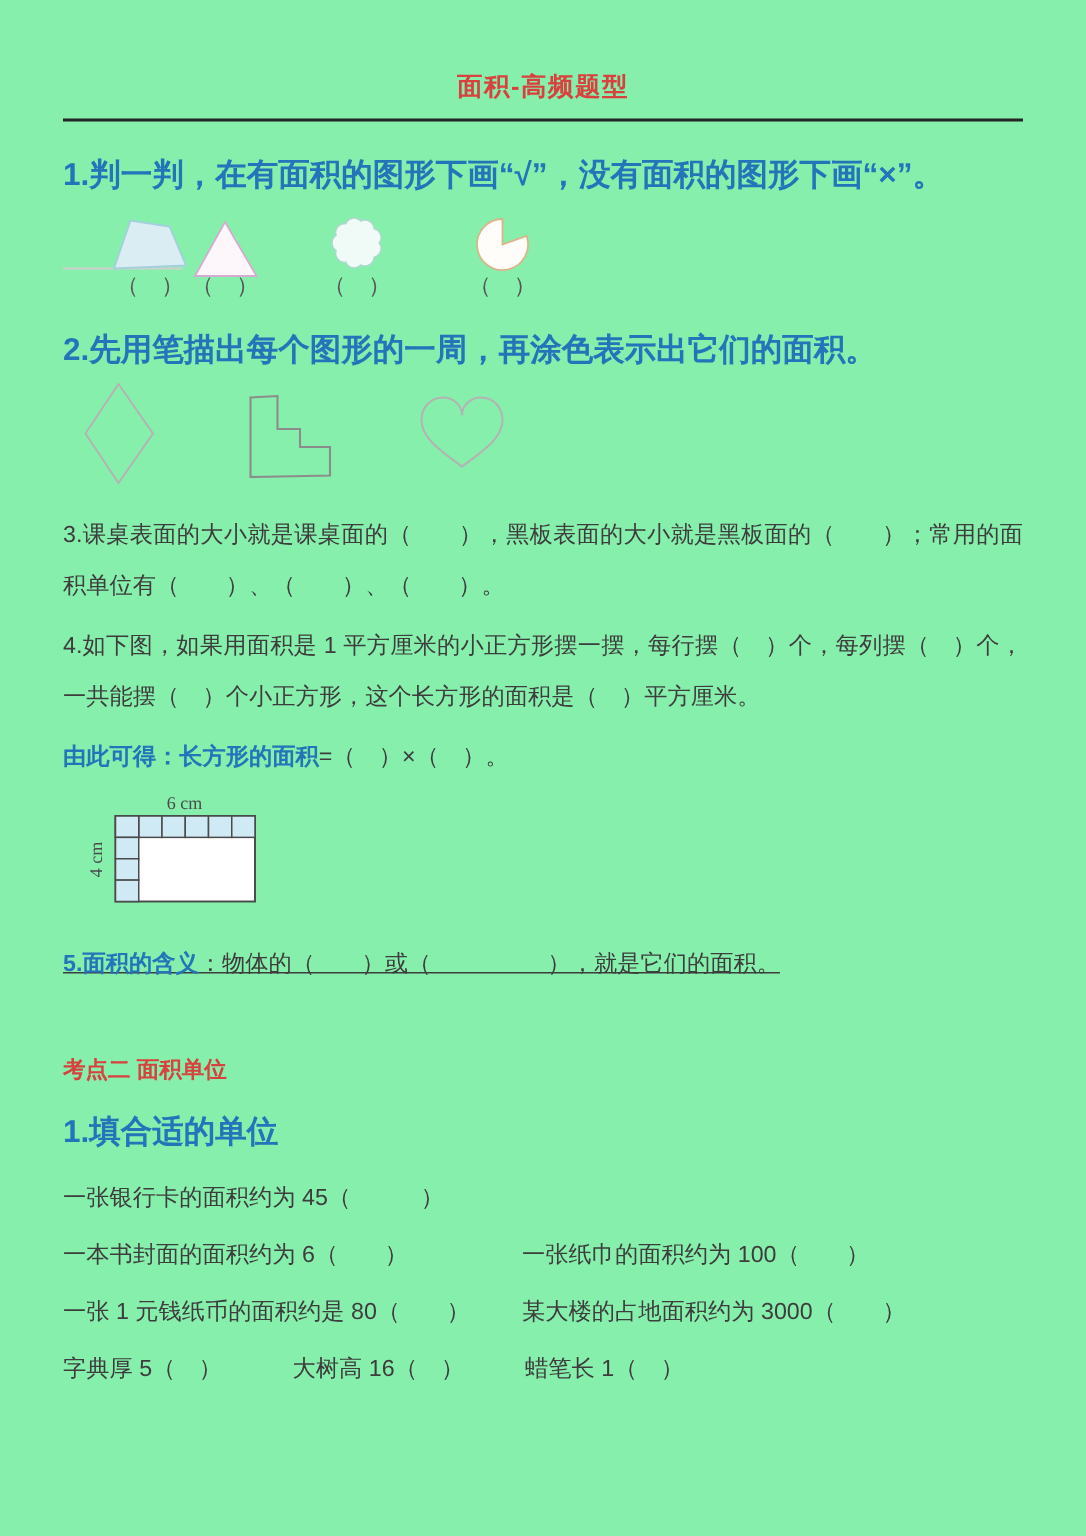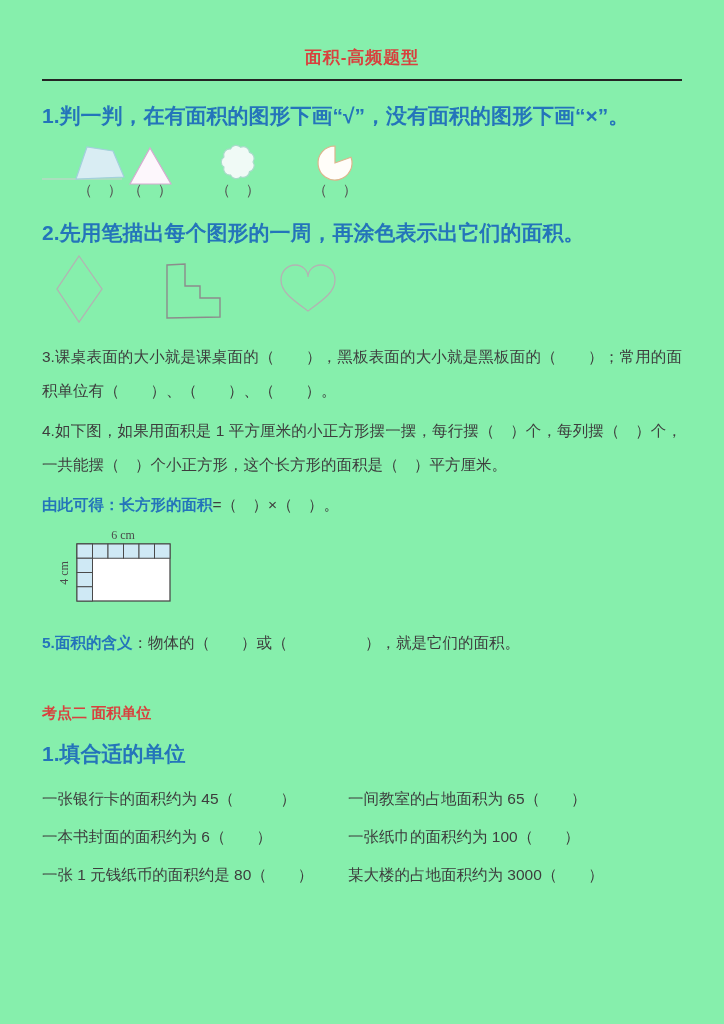--- a/index.html
+++ b/index.html
@@ -49,21 +49,21 @@
     text-align: justify;
   }
   .black-par.first { margin-top: 10px; }
   .mixed-line {
     margin: 6px 0 0 0;
     font-size: 15.5px;
     line-height: 34px;
   }
   .mixed-line .lbl { font-weight: 700; color: #2474ba; }
   .mixed-line .rest { color: #3d3d3d; font-weight: 400; }
-  .q5-line { margin-top: 10px; }
+  .q5-line { margin-top: 10px; text-decoration: underline; }
   .figure { display: block; }
   .figure1 { margin-top: 8px; }
   .figure2 { margin-top: 8px; margin-left: 14px; }
   .figure3 { margin-top: 6px; margin-left: 13px; }
   .units {
     margin-top: 12px;
     font-size: 15.5px;
     color: #3d3d3d;
   }
   .unit-row {
@@ -149,25 +149,29 @@
     <span class="lbl">5.面积的含义</span><span class="rest">：物体的（　　）或（　　　　　），就是它们的面积。</span>
   </div>
 
   <div class="section-heading second">考点二 面积单位</div>
 
   <div class="blue-line sub">1.填合适的单位</div>
 
   <div class="units">
     <div class="unit-row">
       <span>一张银行卡的面积约为 45（　　　）</span>
-      <span>一间教室的占地面积为 65（　　）</span>
     </div>
     <div class="unit-row">
       <span>一本书封面的面积约为 6（　　）</span>
       <span>一张纸巾的面积约为 100（　　）</span>
     </div>
     <div class="unit-row">
       <span>一张 1 元钱纸币的面积约是 80（　　）</span>
       <span>某大楼的占地面积约为 3000（　　）</span>
     </div>
+    <div class="unit-row-last">
+      <span>字典厚 5（　）</span>
+      <span>大树高 16（　）</span>
+      <span>蜡笔长 1（　）</span>
+    </div>
   </div>
 
 </div>
 
 </body></html>

